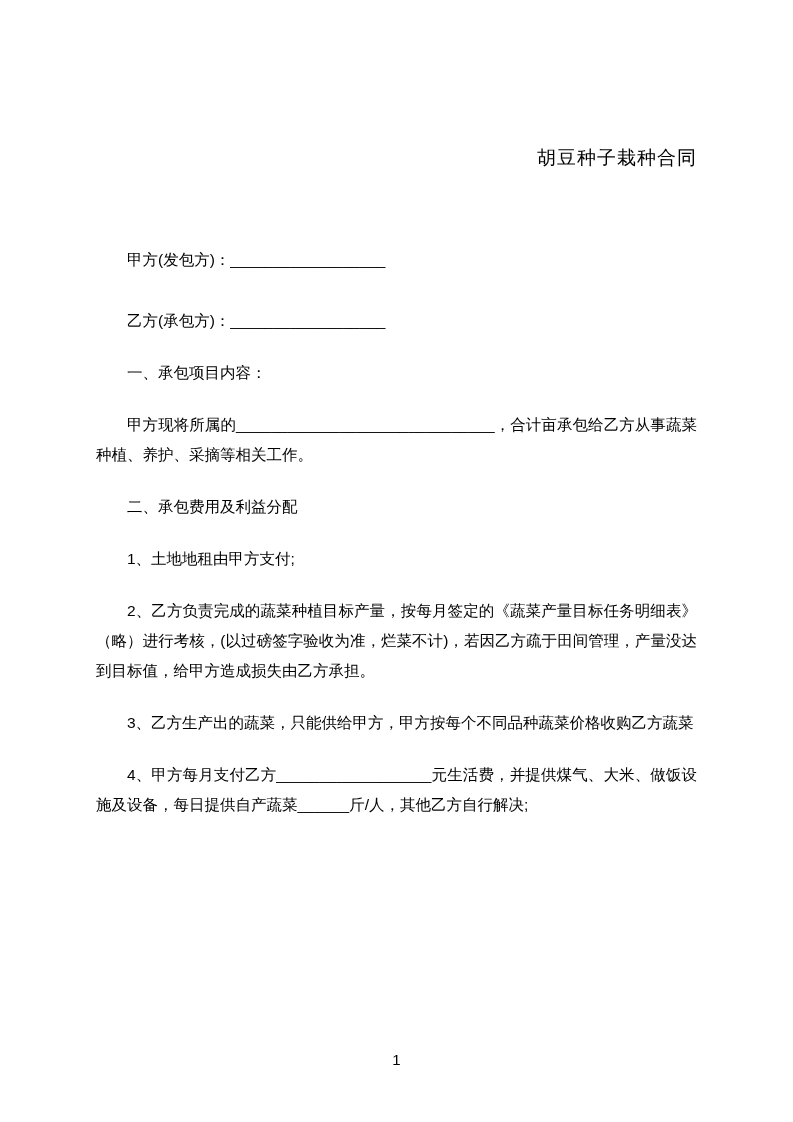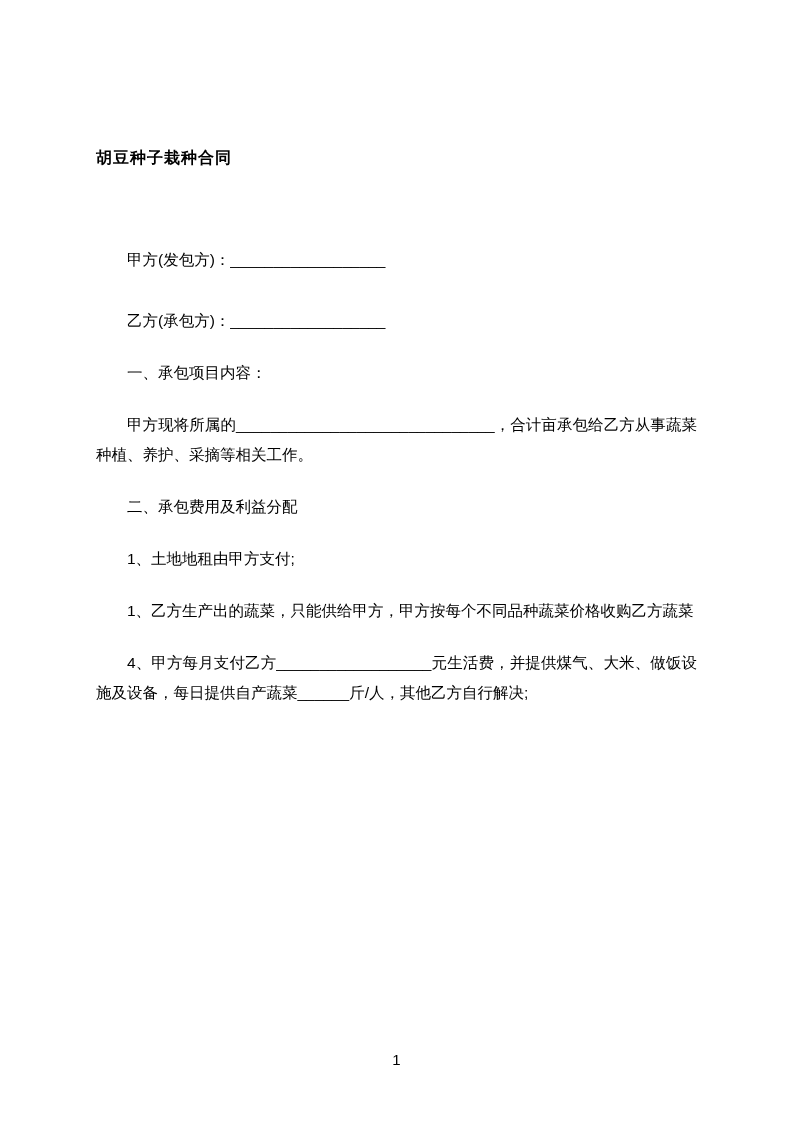--- a/index.html
+++ b/index.html
@@ -11,23 +11,23 @@
     margin: 0 auto;
     background: #ffffff;
     padding: 0 96px;
     font-family: "Liberation Sans", sans-serif;
     color: #000000;
     font-size: 15.5px;
     overflow: hidden;
   }
   .doc-title {
     margin-top: 142px;
-    text-align: left;
-    font-size: 16px;
-    font-weight: bold;
+    text-align: right;
+    font-size: 19px;
+    font-weight: normal;
     line-height: 32px;
     letter-spacing: 1px;
   }
   .party-line {
     line-height: 30px;
     text-indent: 2em;
     text-align: left;
     white-space: nowrap;
   }
   .party-line.first { margin-top: 71px; }
@@ -67,20 +67,21 @@
 
 
   <p class="heading">一、承包项目内容：</p>
 
   <p class="para">甲方现将所属的______________________________，合计亩承包给乙方从事蔬菜种植、养护、采摘等相关工作。</p>
 
   <p class="heading">二、承包费用及利益分配</p>
 
   <p class="para">1、土地地租由甲方支付;</p>
 
+  <p class="para">2、乙方负责完成的蔬菜种植目标产量，按每月签定的《蔬菜产量目标任务明细表》（略）进行考核，(以过磅签字验收为准，烂菜不计)，若因乙方疏于田间管理，产量没达到目标值，给甲方造成损失由乙方承担。</p>
 
-  <p class="para">1、乙方生产出的蔬菜，只能供给甲方，甲方按每个不同品种蔬菜价格收购乙方蔬菜</p>
+  <p class="para">3、乙方生产出的蔬菜，只能供给甲方，甲方按每个不同品种蔬菜价格收购乙方蔬菜</p>
 
   <p class="para">4、甲方每月支付乙方__________________元生活费，并提供煤气、大米、做饭设施及设备，每日提供自产蔬菜______斤/人，其他乙方自行解决;</p>
 
   <div class="page-number">1</div>
 
 </div>
 
 </body></html>

